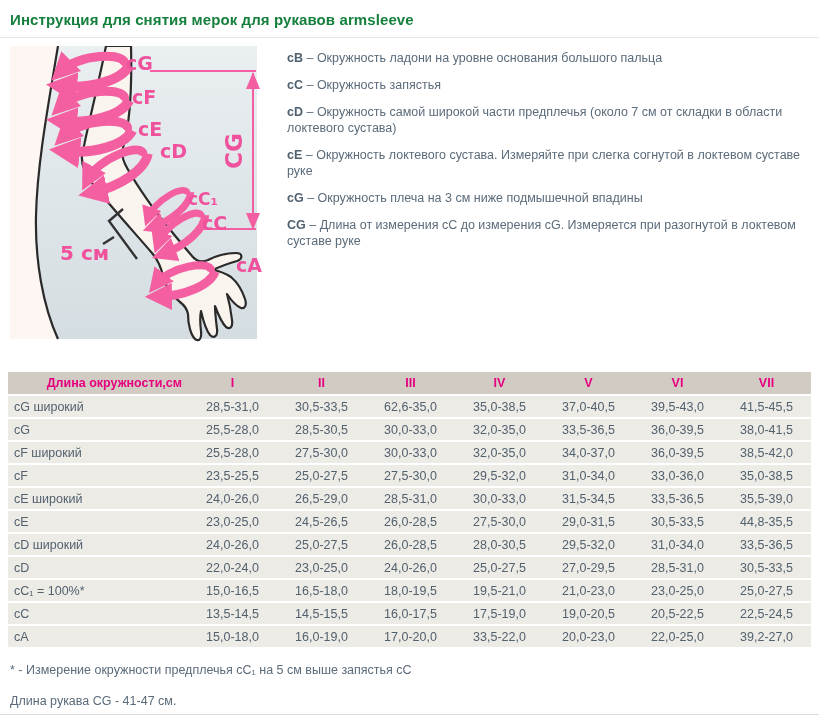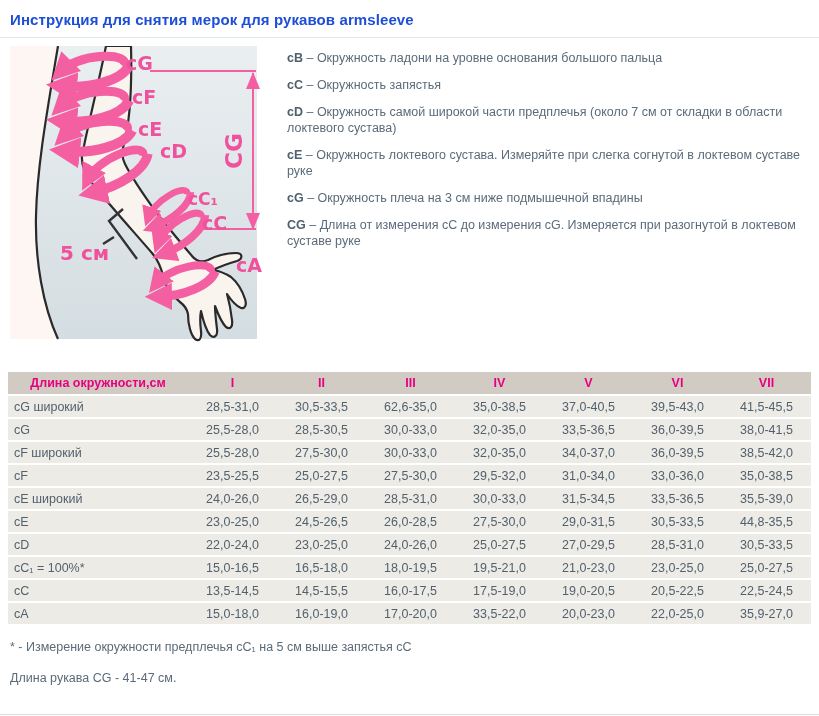--- a/index.html
+++ b/index.html
@@ -9,21 +9,21 @@
     font-family:"Liberation Sans","DejaVu Sans",sans-serif;
     color:#5b6b7a;
     position:relative;
     overflow:hidden;
     box-sizing:border-box;
   }
   .page-title {
     padding:11px 10px 9px 10px;
     font-size:15px;
     font-weight:bold;
-    color:#1d4ed8;
+    color:#15803d;
     letter-spacing:.1px;
   }
   .title-divider { border:none; border-top:1px solid #e5e6e7; margin:0; }
   .content-row { display:flex; align-items:flex-start; padding:8px 10px 0 10px; gap:7px; }
   .illustration-wrap { flex:0 0 270px; width:270px; height:298px; }
   .definitions { flex:1; padding-top:4px; font-size:12.5px; line-height:16px; color:#5b6b7a; }
   .definition-item { margin-bottom:11px; }
   .definition-item b { color:#4f606f; }
   .size-table {
     border-collapse:separate;
@@ -33,21 +33,21 @@
     font-size:12.5px;
     table-layout:fixed;
   }
   .size-table th {
     background:#d2cbc4;
     color:#e6017e;
     font-weight:bold;
     height:20px;
     padding:1px 6px;
   }
-  .size-table th.label-col { text-align:center; width:168px; }
+  .size-table th.label-col { text-align:right; width:168px; }
   .size-table th.size-col { text-align:center; }
   .size-table td {
     background:#edebe6;
     color:#52616e;
     height:19px;
     padding:1px 6px;
   }
   .size-table td.row-label { text-align:left; }
   .size-table td.val { text-align:center; }
   .footnotes { padding:14px 10px 0 10px; font-size:12.5px; color:#5b6b7a; }
@@ -240,20 +240,30 @@
         <td class="row-label">cE</td>
         <td class="val">23,0-25,0</td>
         <td class="val">24,5-26,5</td>
         <td class="val">26,0-28,5</td>
         <td class="val">27,5-30,0</td>
         <td class="val">29,0-31,5</td>
         <td class="val">30,5-33,5</td>
         <td class="val">44,8-35,5</td>
       </tr>
       <tr>
+        <td class="row-label">cD широкий</td>
+        <td class="val">24,0-26,0</td>
+        <td class="val">25,0-27,5</td>
+        <td class="val">26,0-28,5</td>
+        <td class="val">28,0-30,5</td>
+        <td class="val">29,5-32,0</td>
+        <td class="val">31,0-34,0</td>
+        <td class="val">33,5-36,5</td>
+      </tr>
+      <tr>
         <td class="row-label">cD</td>
         <td class="val">22,0-24,0</td>
         <td class="val">23,0-25,0</td>
         <td class="val">24,0-26,0</td>
         <td class="val">25,0-27,5</td>
         <td class="val">27,0-29,5</td>
         <td class="val">28,5-31,0</td>
         <td class="val">30,5-33,5</td>
       </tr>
       <tr>
@@ -277,21 +287,21 @@
         <td class="val">22,5-24,5</td>
       </tr>
       <tr>
         <td class="row-label">cA</td>
         <td class="val">15,0-18,0</td>
         <td class="val">16,0-19,0</td>
         <td class="val">17,0-20,0</td>
         <td class="val">33,5-22,0</td>
         <td class="val">20,0-23,0</td>
         <td class="val">22,0-25,0</td>
-        <td class="val">35,9-27,0</td>
+        <td class="val">39,2-27,0</td>
       </tr>
     </tbody>
 </table>
 
 <div class="footnotes">
   <p class="footnote-line">* - Измерение окружности предплечья сС₁ на 5 см выше запястья сС</p>
   <p class="footnote-line">Длина рукава CG - 41-47 см.</p>
 </div>
 
 <div class="bottom-divider"></div>

